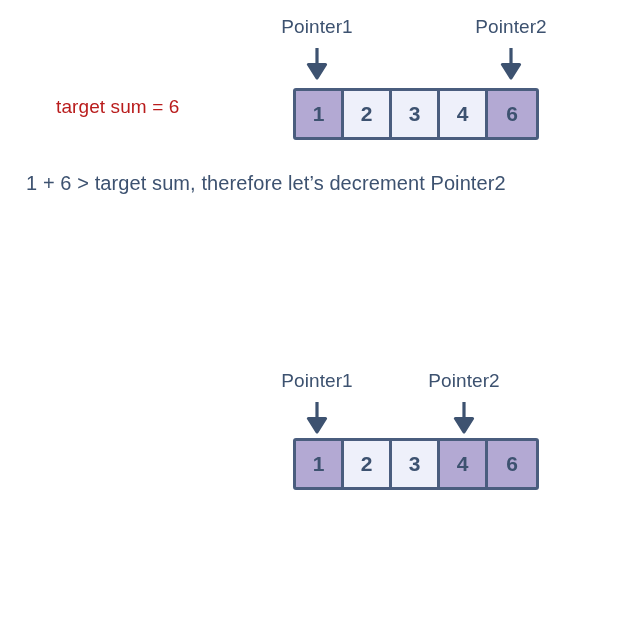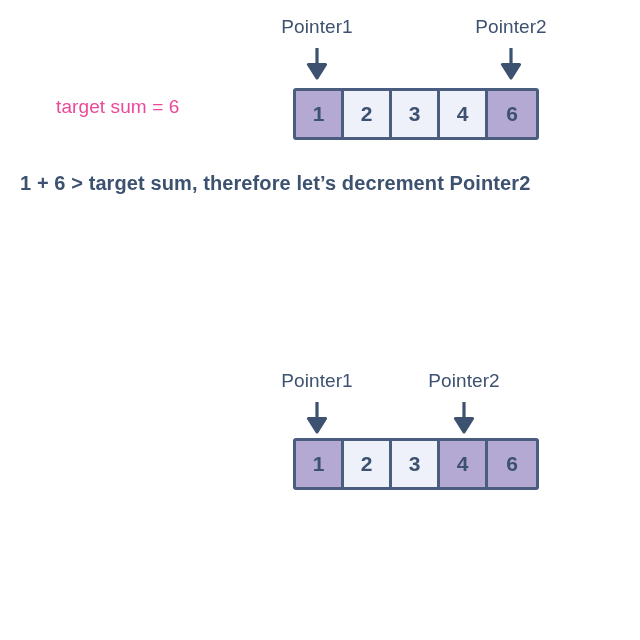--- a/index.html
+++ b/index.html
@@ -34,21 +34,21 @@
   }
 
   
   .target-sum {
     position: absolute;
     left: 56px;
     top: 96px;
     font-size: 19px;
     font-weight: 400;
     letter-spacing: 0.1px;
-    color: #ec4899;
+    color: #b91c1c;
     white-space: nowrap;
   }
 
   
   .pointer-label {
     position: absolute;
     font-size: 19px;
     font-weight: 400;
     letter-spacing: 0.1px;
     color: #3d5270;
@@ -91,23 +91,23 @@
     border-right: 3px solid #4a5d7e;
     letter-spacing: 0;
   }
   .cell:last-child { border-right: none; }
   .cell.fill-hi  { background: #b3a9d3; }
   .cell.fill-lo  { background: #eef0fa; }
 
   
   .caption {
     position: absolute;
-    left: 20px;
+    left: 26px;
     font-size: 20px;
-    font-weight: 700;
+    font-weight: 400;
     letter-spacing: 0.1px;
     color: #3d5270;
     white-space: nowrap;
   }
 </style>
 </head>
 <body>
 
 <div class="page">
 

